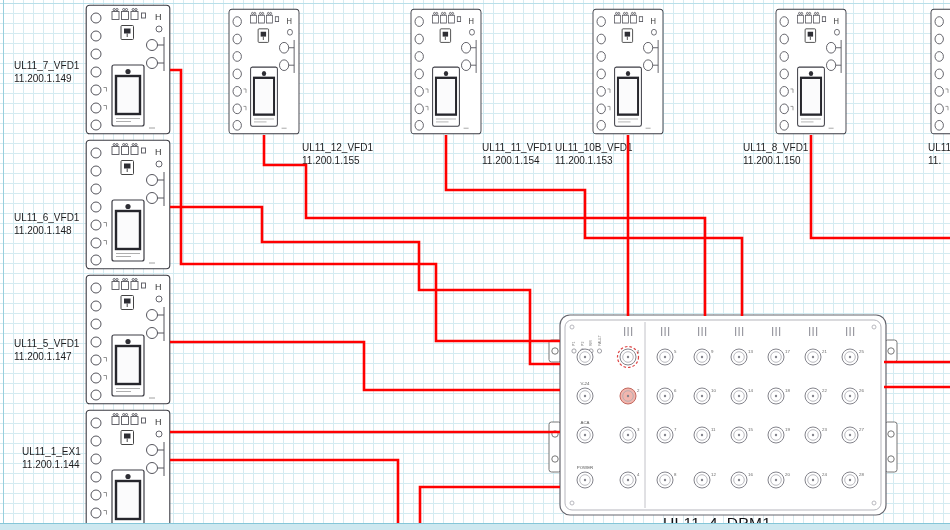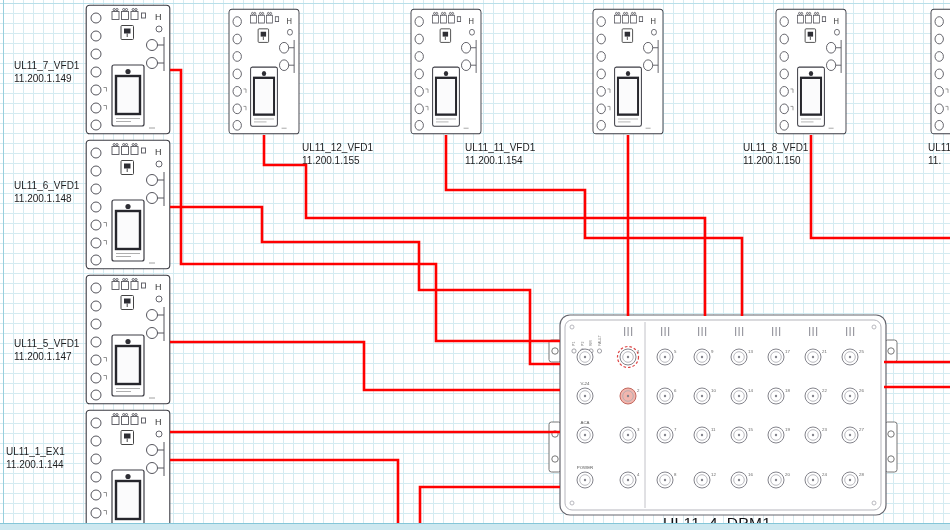--- a/index.html
+++ b/index.html
@@ -105,40 +105,44 @@
       <use href="#vfd-glyph"></use>
     </svg>
   <svg class="vfd" style="left:930px;top:8px" width="72" height="127" viewBox="0 0 86 131" preserveAspectRatio="none">
       <use href="#vfd-glyph"></use>
     </svg>
 
   <div class="dev-label" style="left:14px;top:60px">
     <span>UL11_7_VFD1</span>
     <span>11.200.1.149</span>
   </div>
-  <div class="dev-label" style="left:14px;top:180px">
+  <div class="dev-label" style="left:14px;top:212px">
     <span>UL11_6_VFD1</span>
     <span>11.200.1.148</span>
   </div>
   <div class="dev-label" style="left:14px;top:338px">
     <span>UL11_5_VFD1</span>
     <span>11.200.1.147</span>
   </div>
-  <div class="dev-label" style="left:6px;top:446px">
+  <div class="dev-label" style="left:22px;top:446px">
     <span>UL11_1_EX1</span>
     <span>11.200.1.144</span>
   </div>
 
   <div class="dev-label" style="left:302px;top:142px">
     <span>UL11_12_VFD1</span>
     <span>11.200.1.155</span>
   </div>
-  <div class="dev-label" style="left:465px;top:142px">
+  <div class="dev-label" style="left:482px;top:142px">
     <span>UL11_11_VFD1</span>
     <span>11.200.1.154</span>
+  </div>
+  <div class="dev-label" style="left:555px;top:142px">
+    <span>UL11_10B_VFD1</span>
+    <span>11.200.1.153</span>
   </div>
   <div class="dev-label" style="left:743px;top:142px">
     <span>UL11_8_VFD1</span>
     <span>11.200.1.150</span>
   </div>
   <div class="dev-label" style="left:928px;top:142px">
     <span>UL11</span>
     <span>11.</span>
   </div>
 

